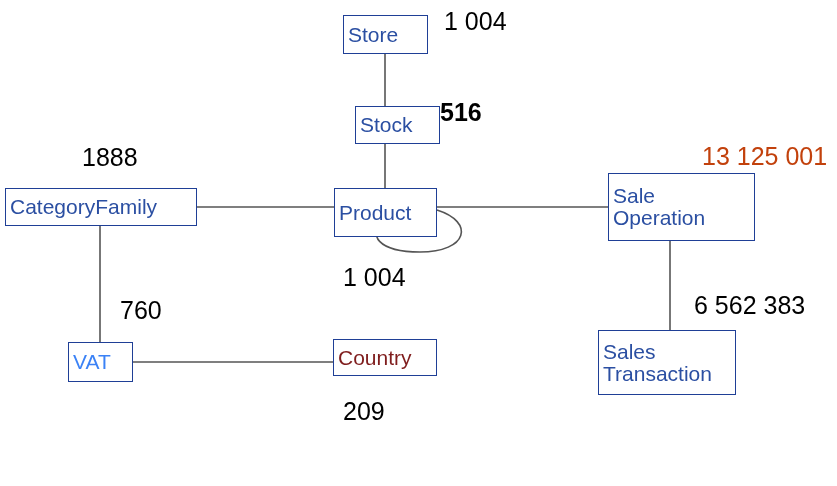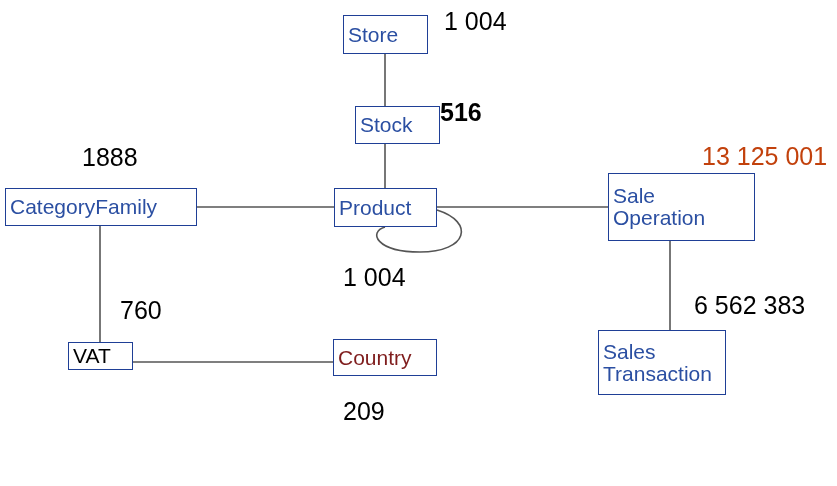--- a/index.html
+++ b/index.html
@@ -62,26 +62,26 @@
       <path d="M 100 226 L 100 342" fill="none" stroke="#555555" stroke-width="1.6"></path>
       <path d="M 133 362 L 333 362" fill="none" stroke="#555555" stroke-width="1.6"></path>
       <path d="M 670 241 L 670 330" fill="none" stroke="#555555" stroke-width="1.6"></path>
       <path d="M 437 210 C 475 222 468 252 420 252 C 376 252 368 232 385 227" fill="none" stroke="#555555" stroke-width="1.6"></path>
     </svg>
 
   <div id="nodes">
       <div class="node" style="left: 343px; top: 15px; width: 85px; height: 39px; border-color: rgb(31, 63, 150); color: rgb(43, 79, 162);"><span class="node-label">Store</span></div>
       <div class="node" style="left: 343px; top: 106px; width: 85px; height: 38px; border-color: rgb(31, 63, 150); color: rgb(43, 79, 162); margin-left: 12px;"><span class="node-label">Stock</span></div>
       <div class="node" style="left: 5px; top: 188px; width: 192px; height: 38px; border-color: rgb(31, 63, 150); color: rgb(43, 79, 162);"><span class="node-label">CategoryFamily</span></div>
-      <div class="node" style="left: 334px; top: 188px; width: 103px; height: 39px; border-color: rgb(31, 63, 150); color: rgb(43, 79, 162);"><span class="node-label">Product</span></div>
+      <div class="node" style="left: 334px; top: 188px; width: 103px; height: 49px; border-color: rgb(31, 63, 150); color: rgb(43, 79, 162);"><span class="node-label">Product</span></div>
       <div class="node" style="left: 608px; top: 173px; width: 147px; height: 68px; border-color: rgb(31, 63, 150); color: rgb(43, 79, 162);"><span class="node-label">Sale
 Operation</span></div>
-      <div class="node" style="left: 598px; top: 330px; width: 128px; height: 65px; border-color: rgb(31, 63, 150); color: rgb(43, 79, 162);"><span class="node-label">Sales
+      <div class="node" style="left: 598px; top: 330px; width: 138px; height: 65px; border-color: rgb(31, 63, 150); color: rgb(43, 79, 162);"><span class="node-label">Sales
 Transaction</span></div>
-      <div class="node" style="left: 68px; top: 342px; width: 65px; height: 28px; border-color: rgb(31, 63, 150); color: #000000;"><span class="node-label">VAT</span></div>
+      <div class="node" style="left: 68px; top: 342px; width: 65px; height: 40px; border-color: rgb(31, 63, 150); color: #3b82f6;"><span class="node-label">VAT</span></div>
       <div class="node" style="left: 333px; top: 339px; width: 104px; height: 37px; border-color: rgb(31, 63, 150); color: #7f1d1d;"><span class="node-label">Country</span></div>
     </div>
   <div id="counts">
       <div class="count" style="left: 444px; top: 10px; color: rgb(0, 0, 0);">1 004</div>
       <div class="count" style="left: 440px; top: 101px; color: rgb(0, 0, 0); font-weight: bold;">516</div>
       <div class="count" style="left: 82px; top: 146px; color: rgb(0, 0, 0);">1888</div>
       <div class="count" style="left: 343px; top: 266px; color: rgb(0, 0, 0);">1 004</div>
       <div class="count" style="left: 682px; top: 145px; color: #c2410c; margin-left: 20px;">13 125 001</div>
       <div class="count" style="left: 694px; top: 294px; color: rgb(0, 0, 0);">6 562 383</div>
       <div class="count" style="left: 120px; top: 299px; color: rgb(0, 0, 0); text-align: right;">760</div>

